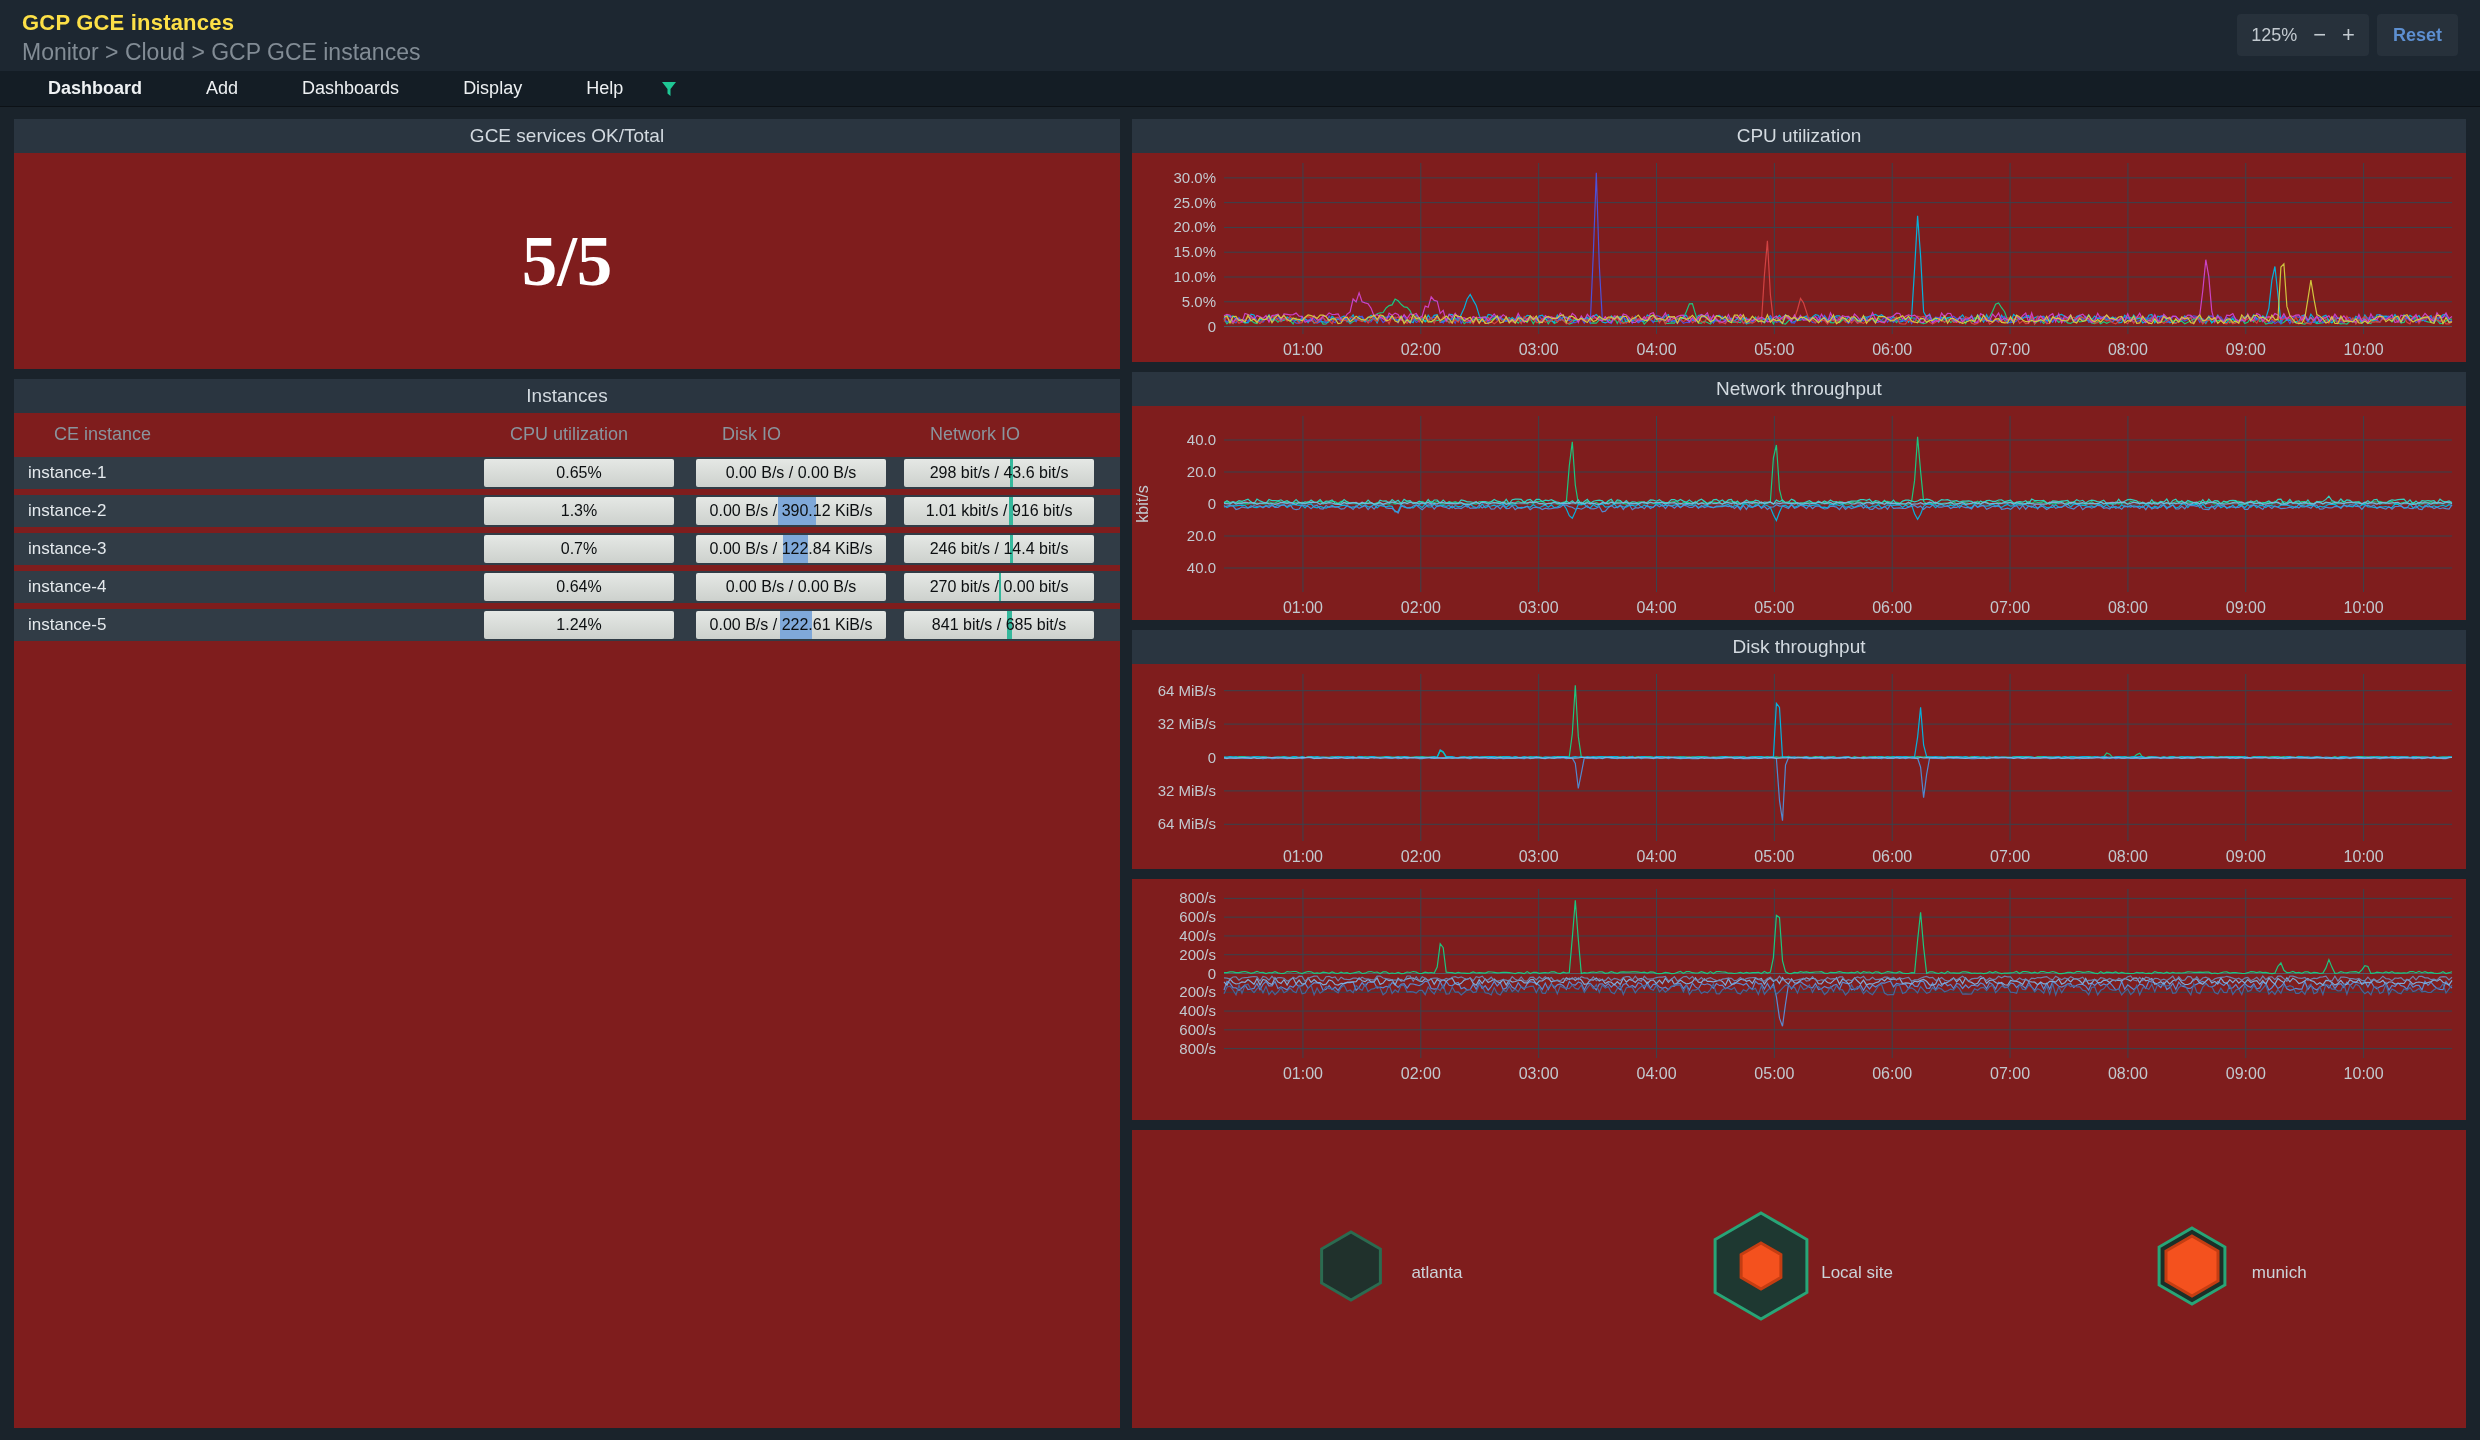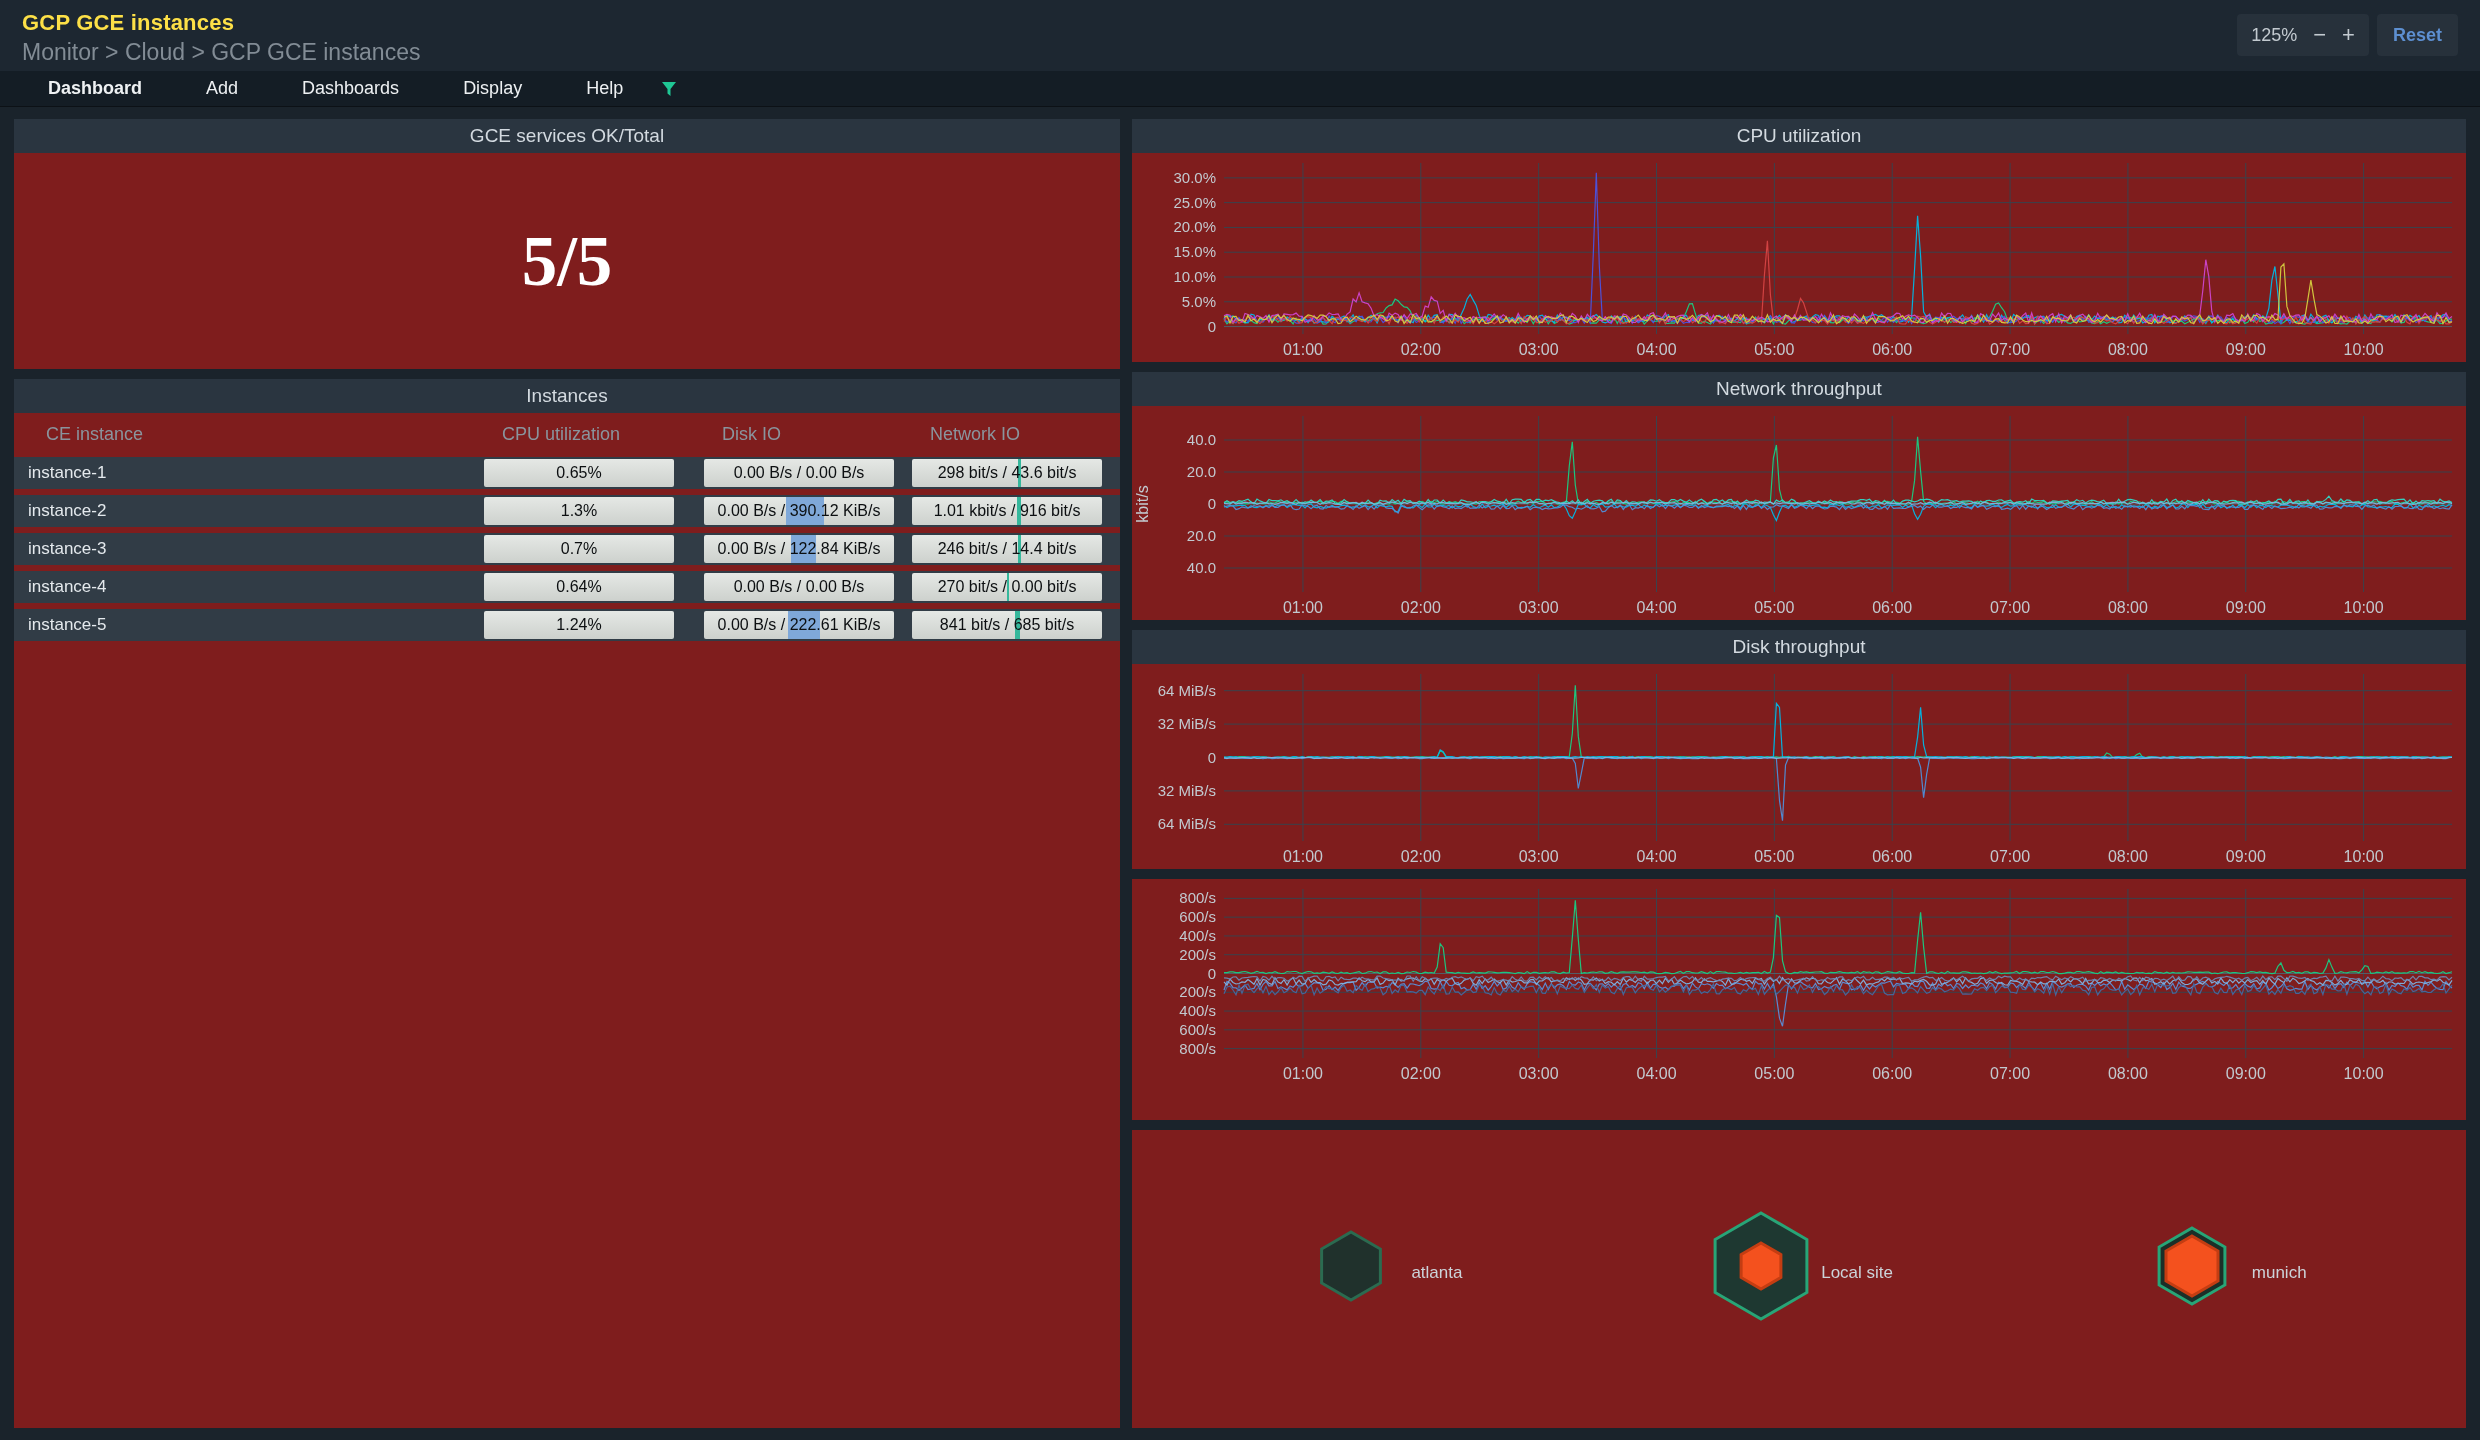--- a/index.html
+++ b/index.html
@@ -36,21 +36,21 @@
 
   
   .services-panel { height:250px; flex:none; }
   .services-value { flex:1; display:flex; align-items:center; justify-content:center; font-size:71px; font-weight:bold; color:#ffffff; cursor:pointer;font-family:Liberation Serif, serif; }
 
   
   .instances-panel { flex:1; }
   .thead { display:flex; align-items:center; height:34px; margin-top:4px; color:#8a949d; font-size:18px;justify-content:flex-end; }
   .col-name { width:470px; padding-left:14px; }
   .col-cpu  { width:190px; margin-right:22px; }
-  .col-disk { width:190px; margin-right:18px;margin-left:8px; }
+  .col-disk { width:190px; margin-right:18px; }
   .col-net  { width:190px; }
   .trow { display:flex; align-items:center; height:32px; background:#313c46; margin-top:6px; cursor:pointer; }
   .trow .col-name { font-size:17px; color:#e4e9ed; }
   .pm { height:28px; border-radius:2px; background:linear-gradient(#e5e8e5,#cdd1cd); position:relative; display:flex; align-items:center; justify-content:center; font-size:16px; color:#0c0f11; overflow:hidden; cursor:pointer; }
   .pm .band { position:absolute; top:0; bottom:0; }
   .pm .txt { position:relative; white-space:nowrap; }
 
   
   .chart-body { flex:1; position:relative; cursor:pointer; }
   .cp0 { height:243px; flex:none; }

